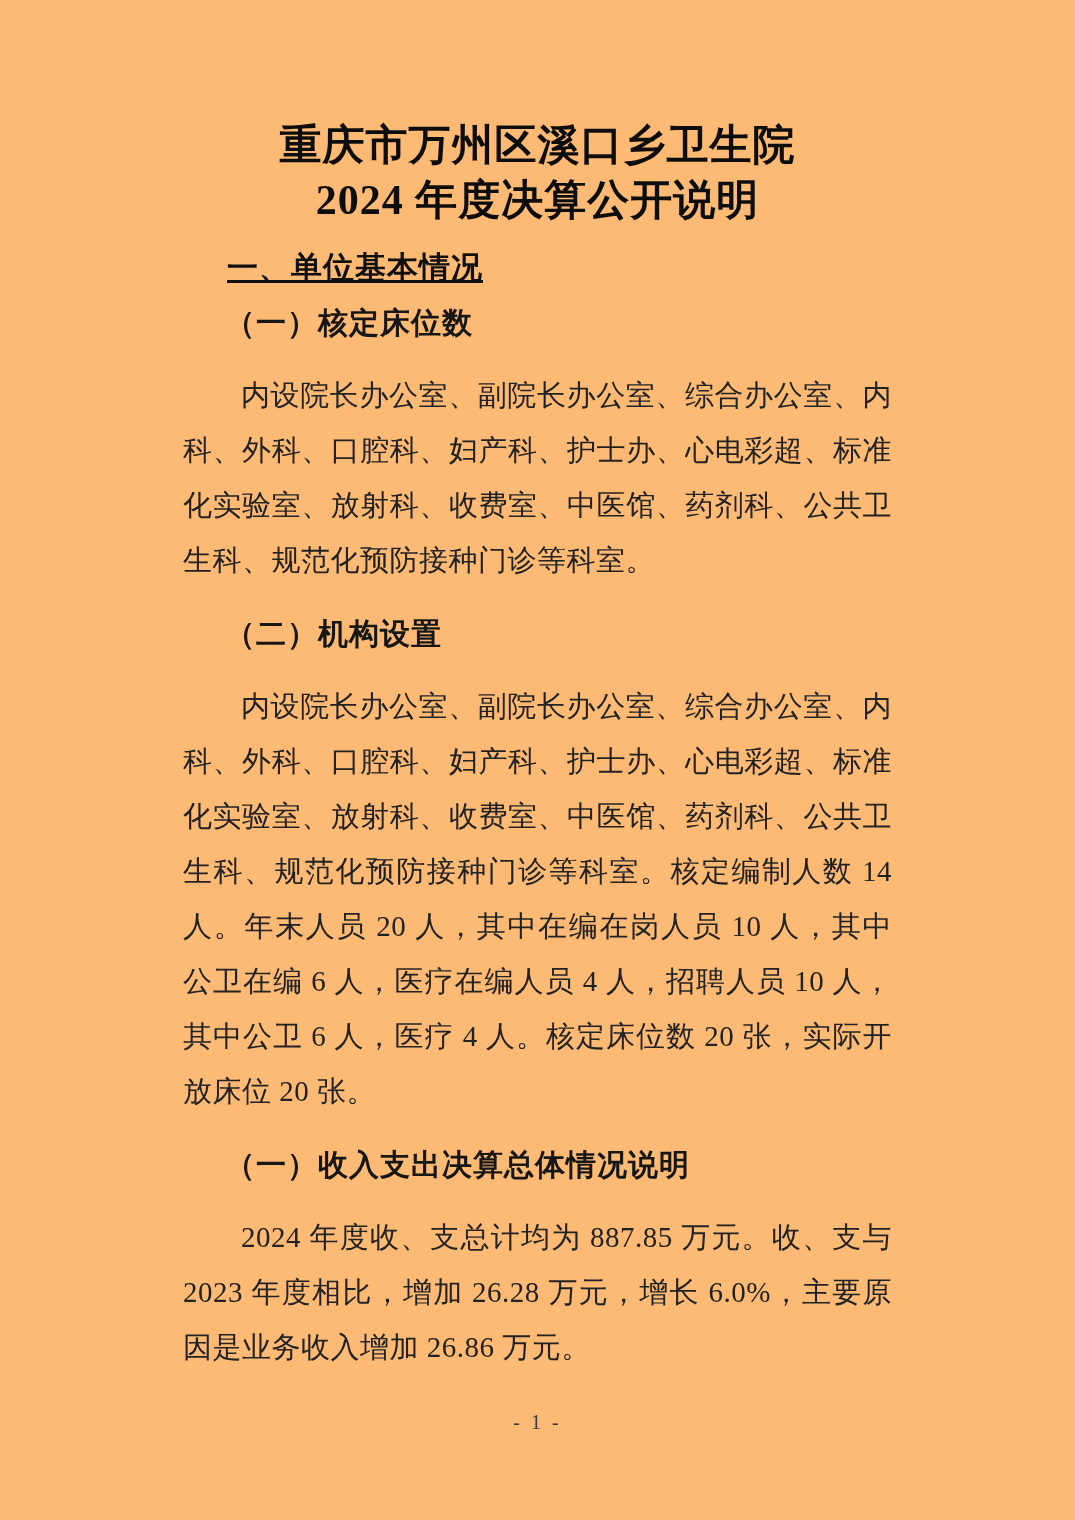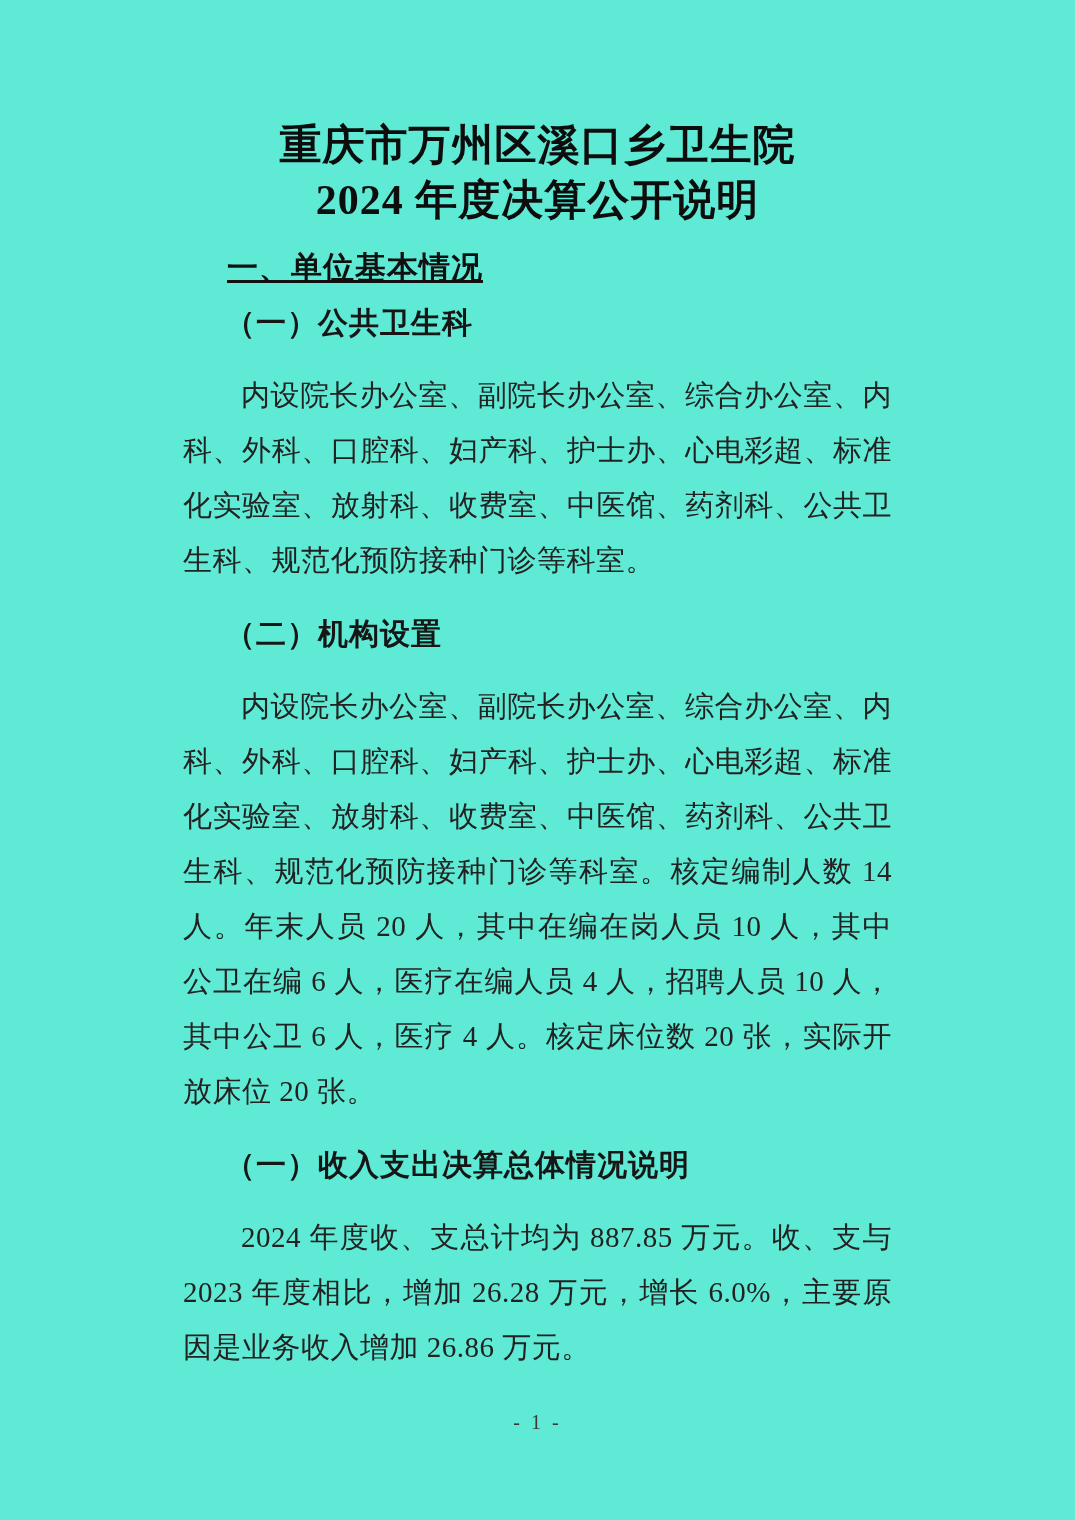--- a/index.html
+++ b/index.html
@@ -1,21 +1,21 @@
 <!DOCTYPE html>
 <html><head>
 <meta charset="utf-8">
 <style>
   html, body { margin: 0; padding: 0; background: #ffffff; }
   .page {
     position: relative;
     width: 1075px;
     height: 1520px;
     margin: 0 auto;
-    background: #5eead4;
+    background: #fdba74;
     box-sizing: border-box;
     padding: 118px 165px 0 165px;
     font-family: "Liberation Serif", serif;
     color: #1f1f1f;
     overflow: hidden;
   }
   .doc-title {
     margin: 0 0 12px 0;
     text-align: center;
     font-size: 42px;
@@ -71,21 +71,21 @@
 
 <div class="page">
 
   <h1 class="doc-title">
     <span class="title-line">重庆市万州区溪口乡卫生院</span>
     <span class="title-line">2024 年度决算公开说明</span>
   </h1>
 
   <div class="doc-h1">一、单位基本情况</div>
 
-  <div class="doc-h2">（一）公共卫生科</div>
+  <div class="doc-h2">（一）核定床位数</div>
 
   <p class="doc-p">内设院长办公室、副院长办公室、综合办公室、内科、外科、口腔科、妇产科、护士办、心电彩超、标准化实验室、放射科、收费室、中医馆、药剂科、公共卫生科、规范化预防接种门诊等科室。</p>
 
   <div class="doc-h2">（二）机构设置</div>
 
   <p class="doc-p">内设院长办公室、副院长办公室、综合办公室、内科、外科、口腔科、妇产科、护士办、心电彩超、标准化实验室、放射科、收费室、中医馆、药剂科、公共卫生科、规范化预防接种门诊等科室。核定编制人数 14 人。年末人员 20 人，其中在编在岗人员 10 人，其中公卫在编 6 人，医疗在编人员 4 人，招聘人员 10 人，其中公卫 6 人，医疗 4 人。核定床位数 20 张，实际开放床位 20 张。</p>
 
 
   <div class="doc-h2">（一）收入支出决算总体情况说明</div>
 

